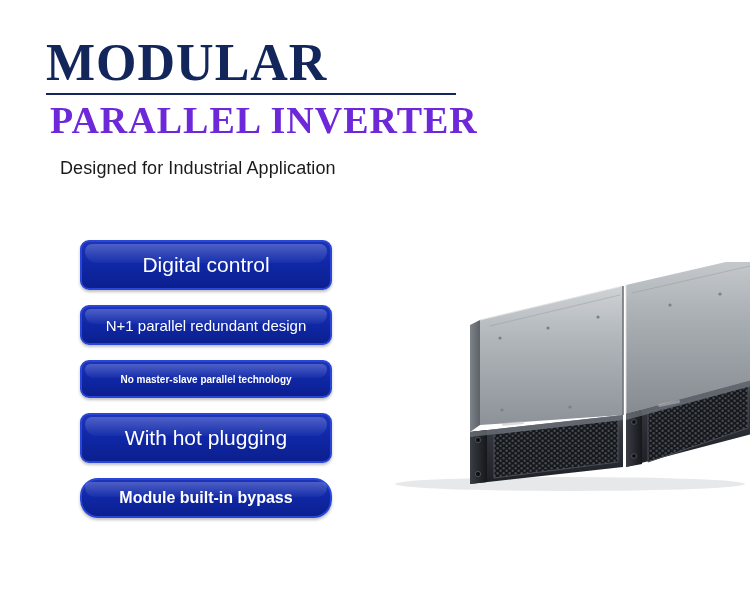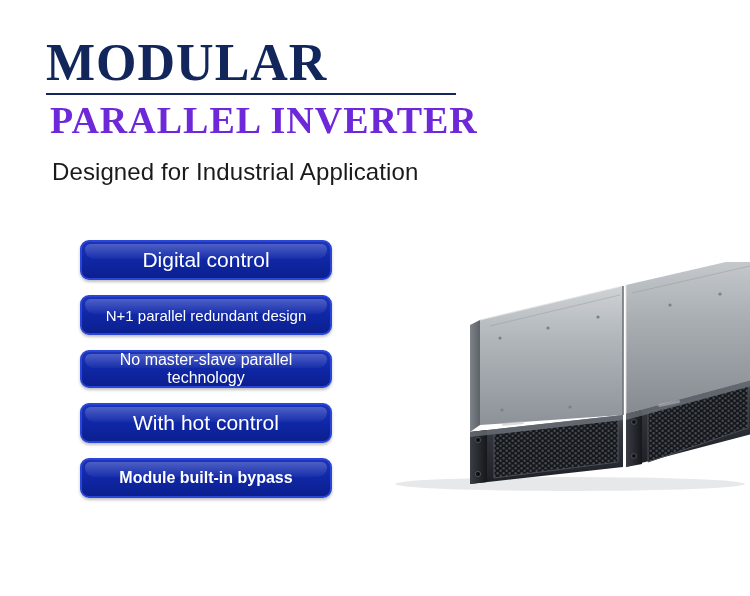--- a/index.html
+++ b/index.html
@@ -51,23 +51,23 @@
     line-height: 1.05;
     letter-spacing: 1px;
     color: #6d28d9;
     white-space: nowrap;
     margin-top: 6px;
     padding-left: 4px;
   }
 
   .tagline {
     position: absolute;
-    left: 52px;
+    left: 60px;
     top: 158px;
-    font-size: 24px;
+    font-size: 18px;
     color: #1a1a1a;
     letter-spacing: 0.1px;
   }
 
   
   .features {
     position: absolute;
     left: 80px;
     top: 240px;
     width: 256px;
@@ -94,24 +94,24 @@
     top: 2px;
     height: 42%;
     border-radius: 7px 7px 12px 12px;
     background: linear-gradient(180deg, rgba(255,255,255,0.22), rgba(255,255,255,0.03));
     pointer-events: none;
   }
   .pill span {
     position: relative;
     z-index: 2;
   }
-  .pill.big { height: 40px; font-size: 21px; }
+  .pill.big { height: 50px; font-size: 21px; }
   .pill.mid { height: 40px; font-size: 15px; font-weight: normal; }
-  .pill.small { height: 38px; font-size: 16px; font-weight: normal; }
-  .pill.mid2 { height: 40px; font-size: 16px; font-weight: bold; }
+  .pill.small { height: 38px; font-size: 10px; font-weight: bold; }
+  .pill.mid2 { height: 40px; font-size: 16px; font-weight: bold; border-radius: 18px; }
 
   
   .product {
     position: absolute;
     left: 370px;
     top: 262px;
     width: 382px;
     height: 230px;
   }
   .prod-svg { display: block; }
@@ -133,21 +133,21 @@
     <div class="pill big">
       <span>Digital control</span>
     </div>
     <div class="pill mid">
       <span>N+1 parallel redundant design</span>
     </div>
     <div class="pill small">
       <span>No master-slave parallel technology</span>
     </div>
     <div class="pill big">
-      <span>With hot control</span>
+      <span>With hot plugging</span>
     </div>
     <div class="pill mid2">
       <span>Module built-in bypass</span>
     </div>
   </div>
 
   <div class="product">
     <svg class="prod-svg" width="382" height="230" viewBox="0 0 382 230" xmlns="http://www.w3.org/2000/svg">
       <defs>
         <linearGradient id="topPanel" x1="0" y1="0" x2="0" y2="1">

